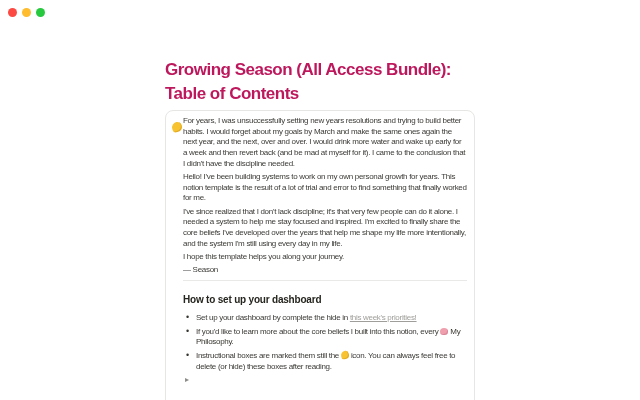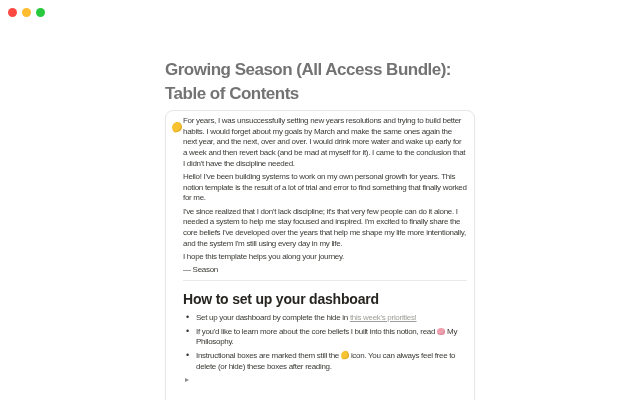--- a/index.html
+++ b/index.html
@@ -10,34 +10,34 @@
   .traffic-lights { position:absolute; top:8px; left:8px; display:flex; gap:5px; }
   .tl { width:9px; height:9px; border-radius:50%; border:none; padding:0; cursor:pointer; }
   .tl.close { background:#fc4a43; }
   .tl.min   { background:#febc2e; }
   .tl.zoom  { background:#27c93f; }
 
   
   .page { position:absolute; left:165px; top:58px; width:310px; }
 
   .page-title { font-size:17px; font-weight:bold; line-height:24px;
-    letter-spacing:-0.5px; color:#737373; white-space:nowrap; }
+    letter-spacing:-0.5px; color:#be185d; white-space:nowrap; }
 
   
   .card { position:absolute; left:165px; top:110px; width:310px; height:330px;
     border:1px solid #e6e6e4; border-radius:8px; background:#fff;
     padding:5px 7px 12px 17px; }
   .callout-icon { position:absolute; left:6px; top:6px; }
 
   .body-text, .card p, .card li { font-size:8px; line-height:10.7px; letter-spacing:-0.3px; color:#3b3a36; }
   .card p { margin:0 0 2.5px 0; }
 
   .divider { border:none; border-top:1px solid #e9e9e7; margin:4px 0 12px 0; }
 
-  .section-heading { font-size:14px; font-weight:bold; letter-spacing:-0.2px;
+  .section-heading { font-size:10px; font-weight:bold; letter-spacing:-0.2px;
     color:#26251f; margin:0 0 7px 0; line-height:13px; }
 
   ul.bullets { list-style:none; }
   ul.bullets li { position:relative; padding-left:13px; margin-bottom:3px; }
   .bullet-marker { position:absolute; left:3px; top:-1px; font-size:9px; color:#37352f; }
 
   .toggle-row { position:relative; padding-left:13px; margin-top:1px; cursor:pointer; }
   .toggle-marker { position:absolute; left:2px; top:0; font-size:8px; color:#8a8a86; }
 
   .muted-link { color:#9f9e9a; cursor:pointer;text-decoration:underline; }
@@ -77,20 +77,20 @@
       <p>I hope this template helps you along your journey.</p>
       <p>— Season</p>
     </div>
 
   <hr class="divider">
 
   <h3 class="section-heading">How to set up your dashboard</h3>
 
   <ul class="bullets" id="bullet-list">
       <li><span class="bullet-marker">•</span><span class="text">Set up your dashboard by complete the hide in </span><span class="muted-link">this week's priorities!</span></li>
-      <li><span class="bullet-marker">•</span><span class="text">If you'd like to learn more about the core beliefs I built into this notion, read </span><span class="emoji emoji-brain"></span><span class="page-link"> My Philosophy.</span></li>
+      <li><span class="bullet-marker">•</span><span class="text">If you'd like to learn more about the core beliefs I built into this notion, every </span><span class="emoji emoji-brain"></span><span class="page-link"> My Philosophy.</span></li>
       <li><span class="bullet-marker">•</span><span class="text">Instructional boxes are marked them still the </span><span class="emoji emoji-wave"></span><span class="text"> icon. You can always feel free to delete (or hide) these boxes after reading.</span></li>
     </ul>
 
   <div class="toggle-row">
     <span class="toggle-marker">▸</span>
   </div>
 </div>
 
 </body></html>

